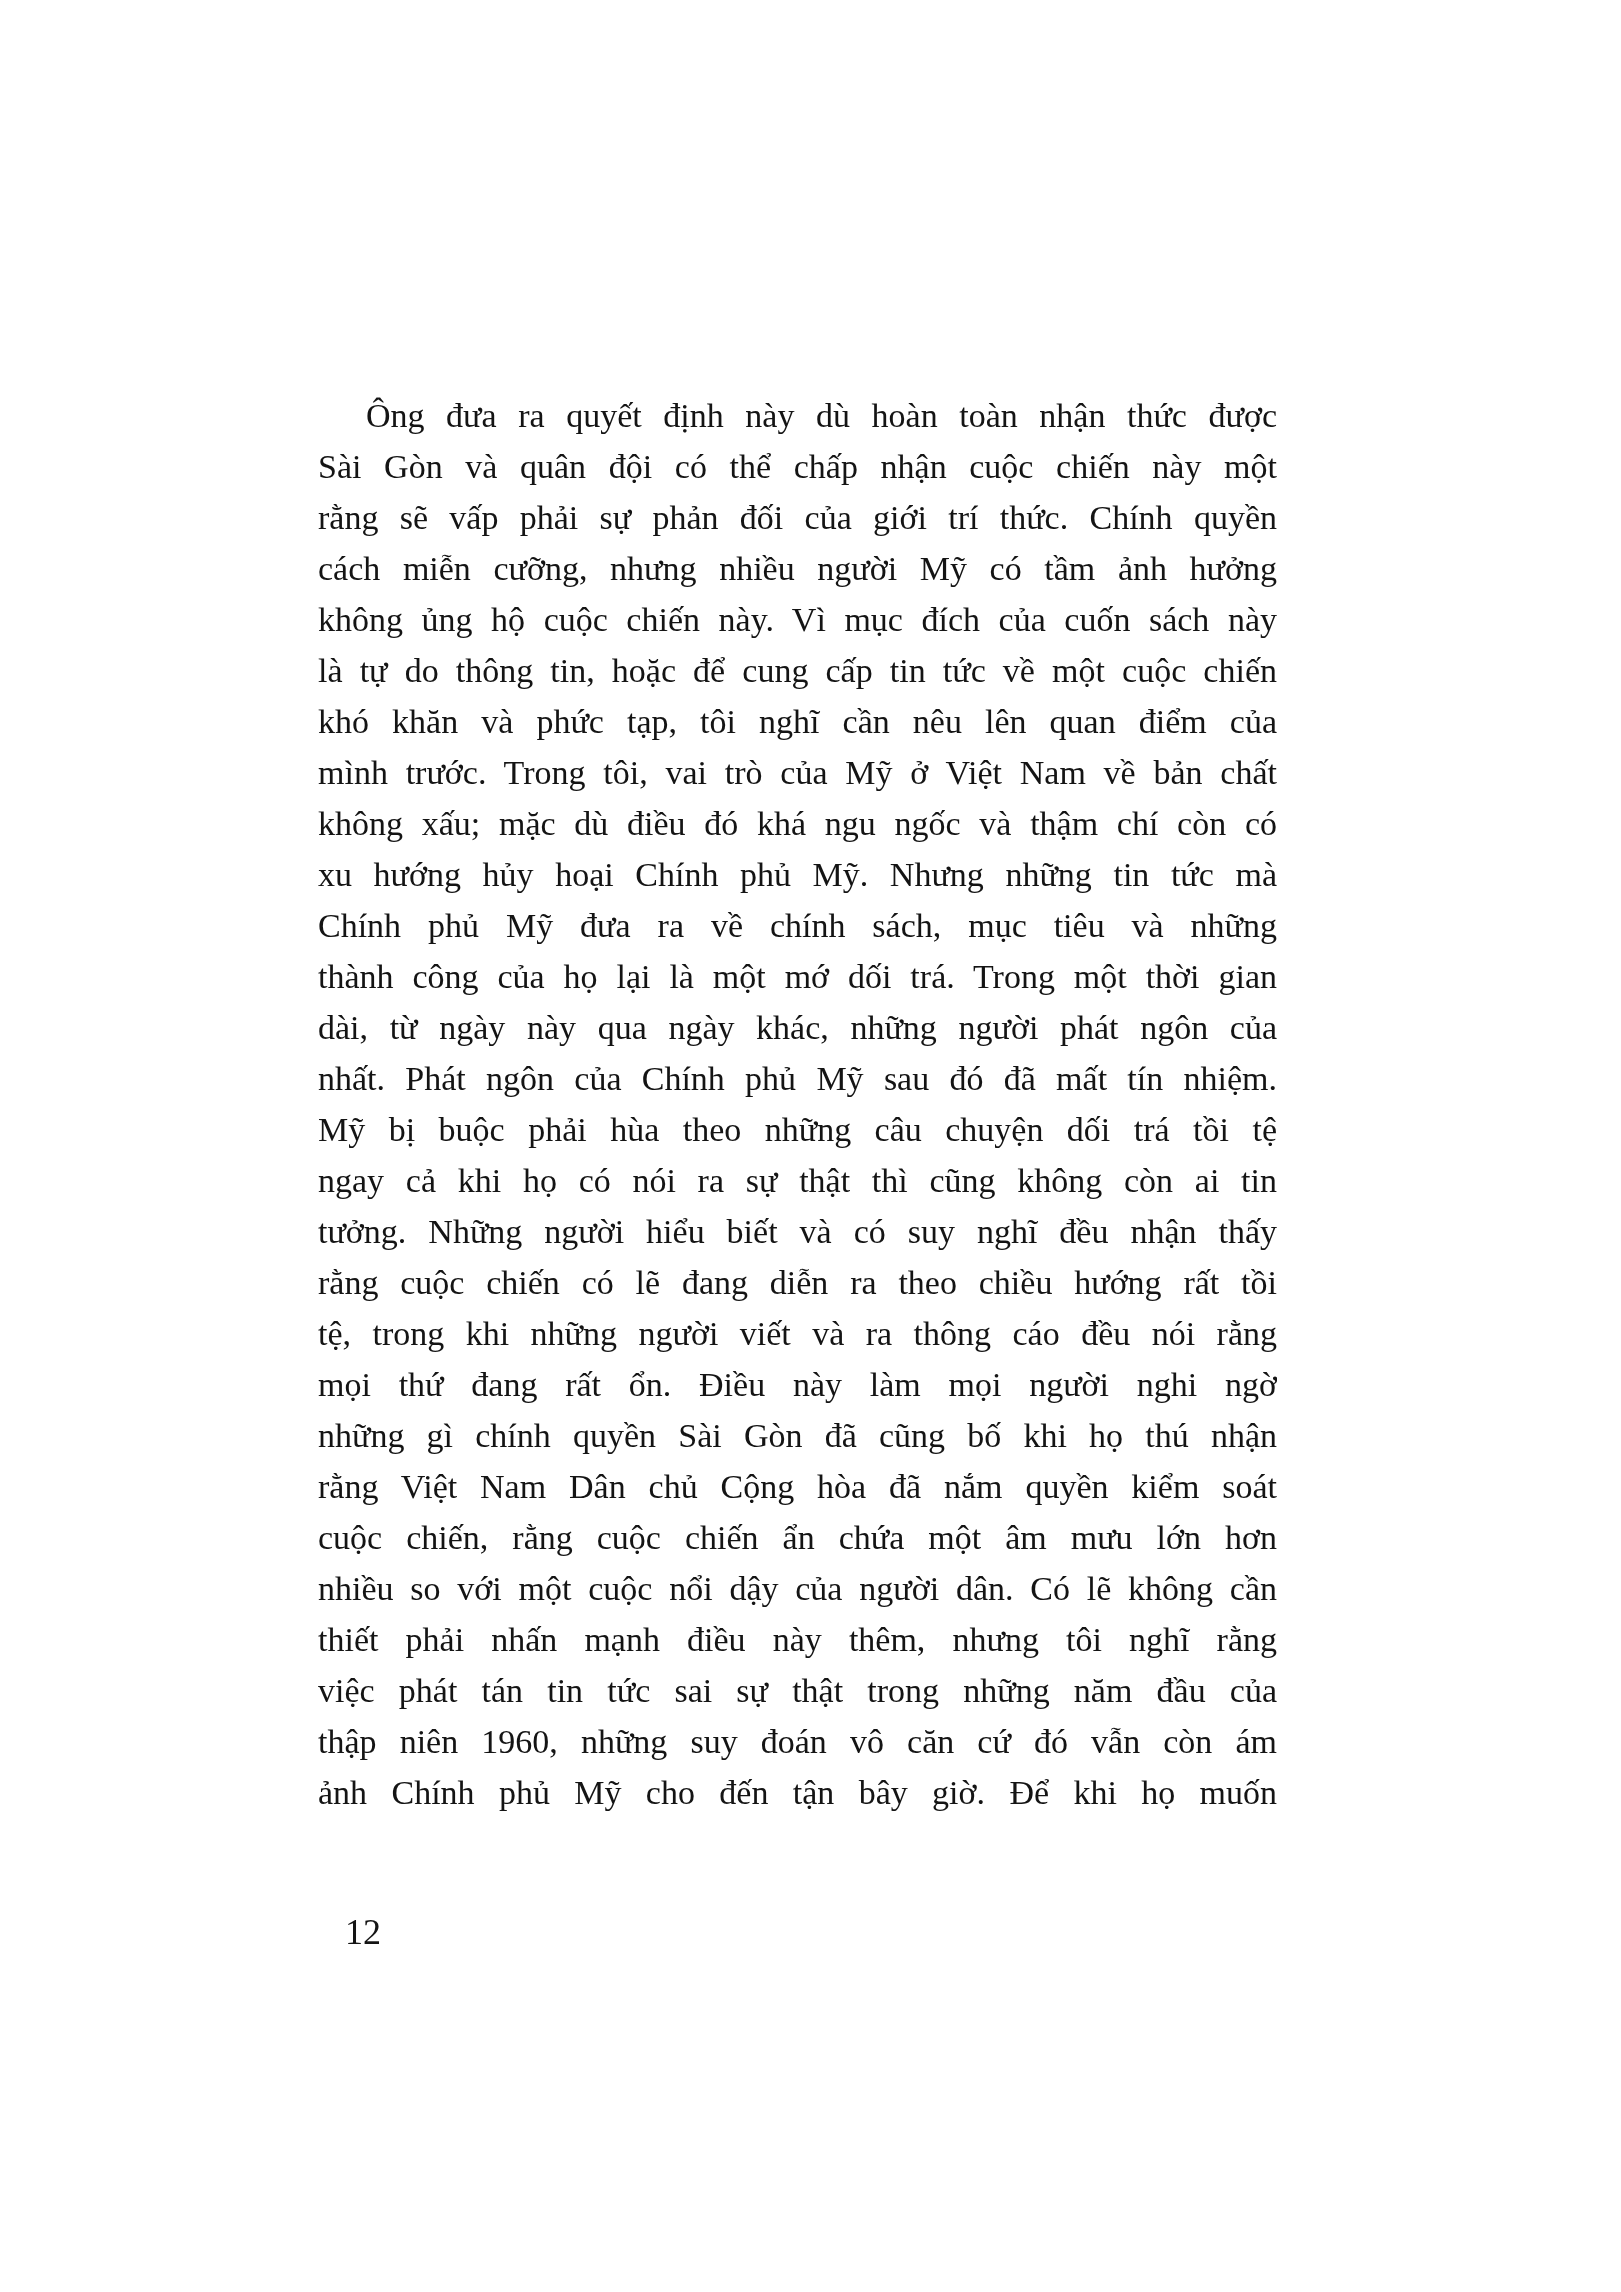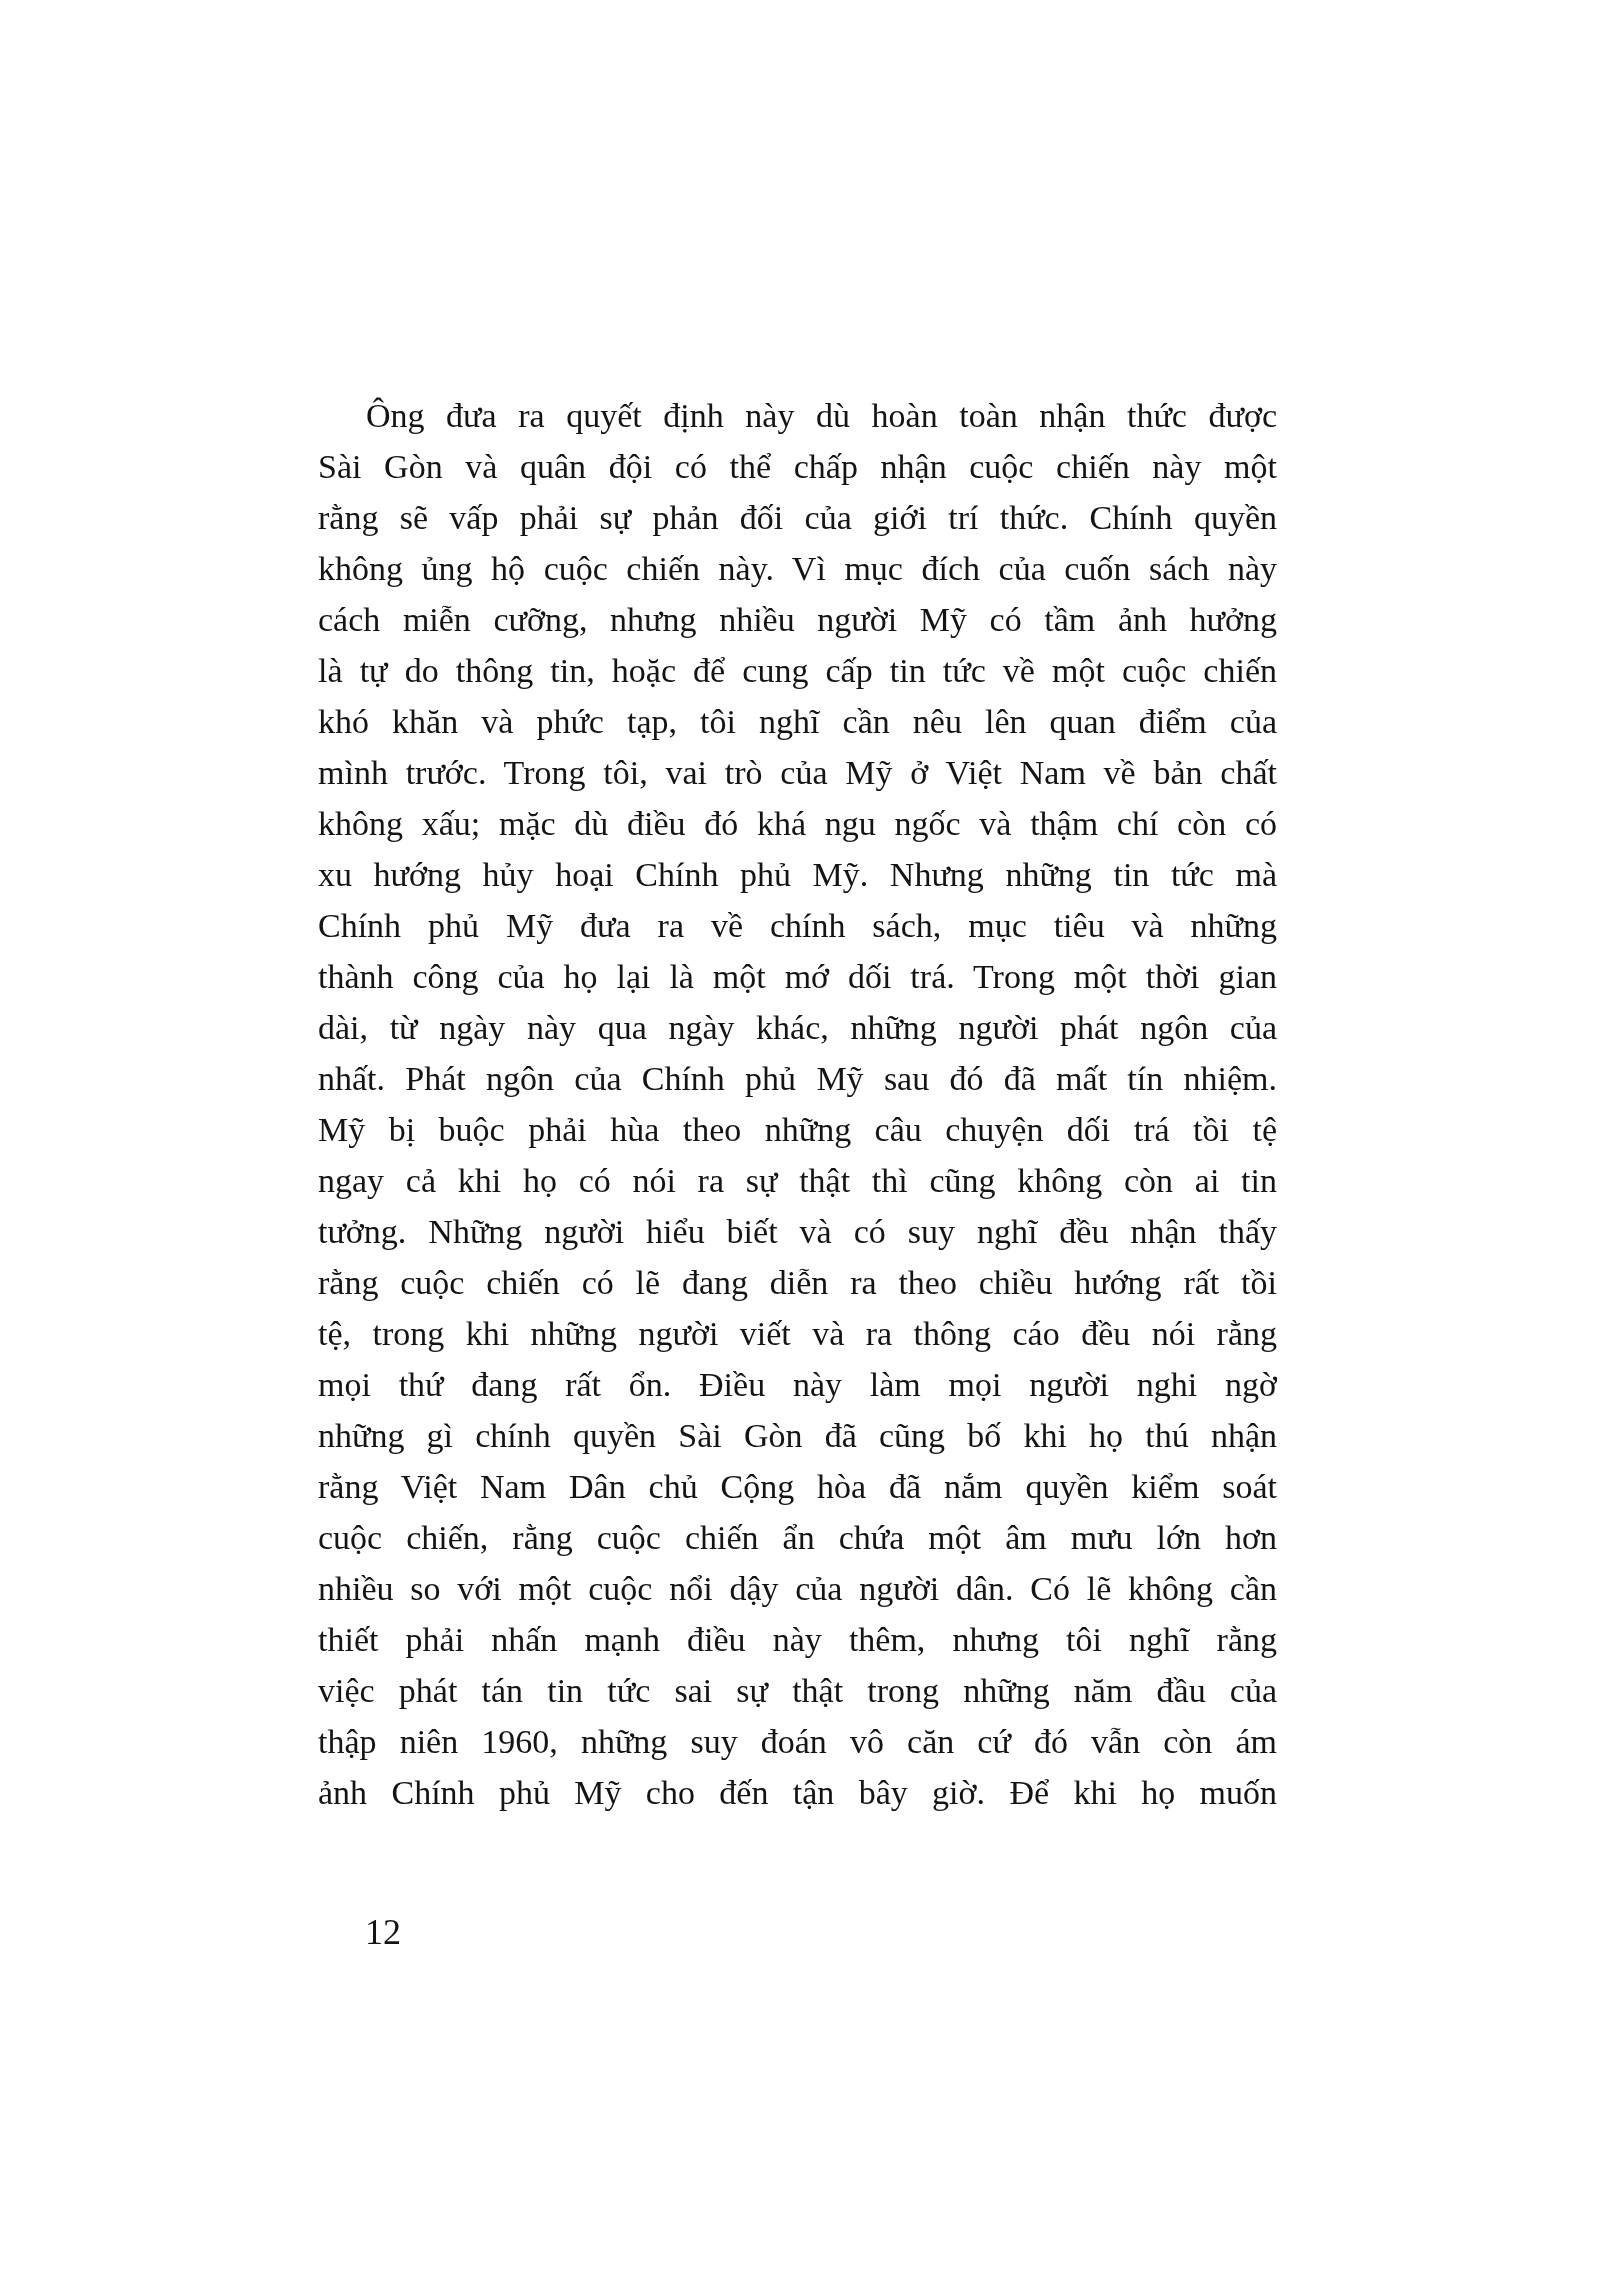--- a/index.html
+++ b/index.html
@@ -31,36 +31,36 @@
     -moz-text-align-last: justify;
     text-justify: inter-word;
     overflow: hidden;
     white-space: normal;
   }
   .line.first {
     padding-left: 48px;
   }
   .page-number {
     position: absolute;
-    left: 365px;
+    left: 345px;
     top: 1911px;
     font-size: 36px;
     line-height: 43px;
   }
 </style>
 </head>
 <body>
 
 <div class="page">
   <div class="textblock">
     <div class="line first">Ông đưa ra quyết định này dù hoàn toàn nhận thức được</div>
     <div class="line">Sài Gòn và quân đội có thể chấp nhận cuộc chiến này một</div>
     <div class="line">rằng sẽ vấp phải sự phản đối của giới trí thức. Chính quyền</div>
+    <div class="line">cách miễn cưỡng, nhưng nhiều người Mỹ có tầm ảnh hưởng</div>
     <div class="line">không ủng hộ cuộc chiến này. Vì mục đích của cuốn sách này</div>
-    <div class="line">cách miễn cưỡng, nhưng nhiều người Mỹ có tầm ảnh hưởng</div>
     <div class="line">là tự do thông tin, hoặc để cung cấp tin tức về một cuộc chiến</div>
     <div class="line">khó khăn và phức tạp, tôi nghĩ cần nêu lên quan điểm của</div>
     <div class="line">mình trước. Trong tôi, vai trò của Mỹ ở Việt Nam về bản chất</div>
     <div class="line">không xấu; mặc dù điều đó khá ngu ngốc và thậm chí còn có</div>
     <div class="line">xu hướng hủy hoại Chính phủ Mỹ. Nhưng những tin tức mà</div>
     <div class="line">Chính phủ Mỹ đưa ra về chính sách, mục tiêu và những</div>
     <div class="line">thành công của họ lại là một mớ dối trá. Trong một thời gian</div>
     <div class="line">dài, từ ngày này qua ngày khác, những người phát ngôn của</div>
     <div class="line">nhất. Phát ngôn của Chính phủ Mỹ sau đó đã mất tín nhiệm.</div>
     <div class="line">Mỹ bị buộc phải hùa theo những câu chuyện dối trá tồi tệ</div>

